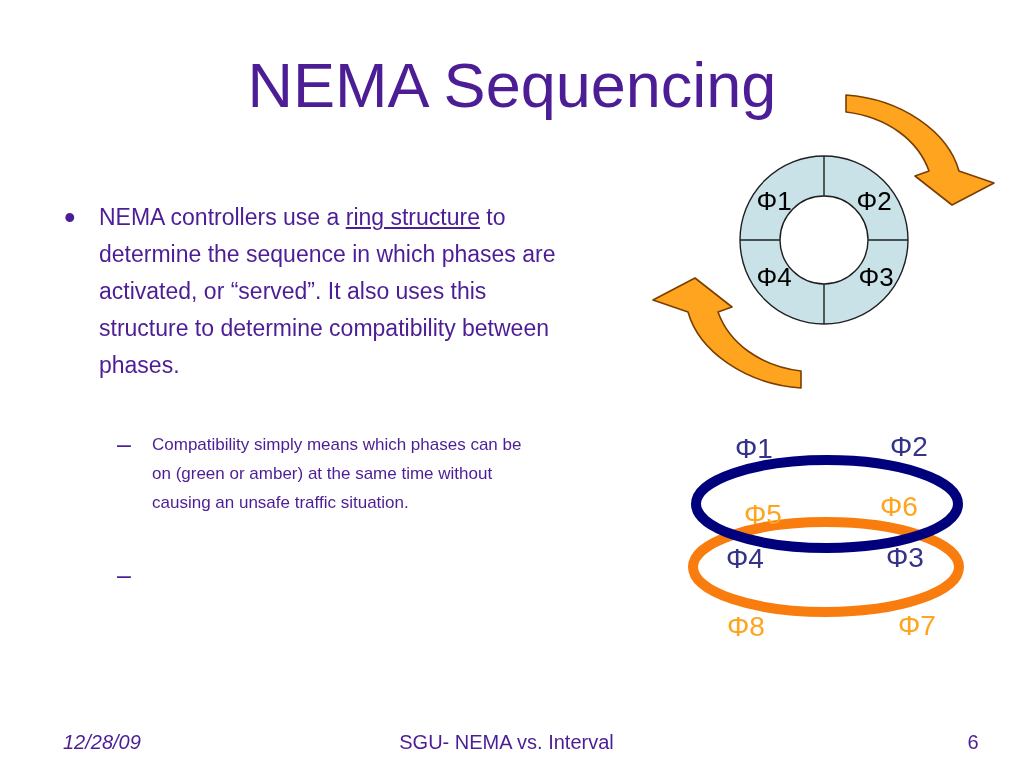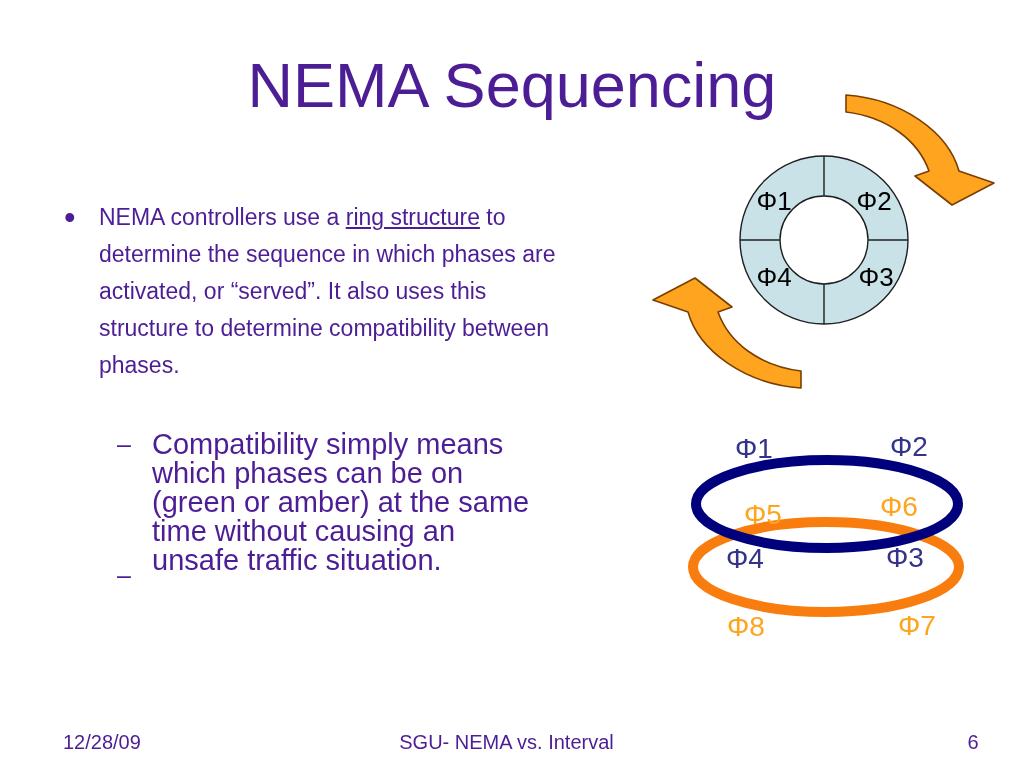--- a/index.html
+++ b/index.html
@@ -9,26 +9,26 @@
   }
   .abs{position:absolute;}
   .title{
     left:0;right:0;top:49px;text-align:center;
     font-size:63px;line-height:72px;white-space:nowrap;
   }
   .bullet-dot{left:64px;top:199px;font-size:33px;line-height:37px;}
   .main-text{left:99px;top:199px;width:480px;font-size:23px;line-height:37px;}
   .main-text .u{text-decoration:underline;}
   .sub-dash{font-size:25px;line-height:29px;}
-  .sub-text{width:385px;font-size:29px;line-height:29px;}
+  .sub-text{width:385px;font-size:17px;line-height:29px;}
   .dash1{left:117px;top:430px;} .text1{left:152px;top:430px;}
   .dash2{left:117px;top:561px;} .text2{left:152px;top:561px;}
   .gfx{left:0;top:0;width:1024px;height:768px;}
   .footer{top:730px;font-size:20px;line-height:24px;}
-  .footer-date{left:63px;}
+  .footer-date{left:63px;font-style:italic;}
   .footer-title{left:0;right:11px;text-align:center;}
   .footer-page{left:950px;width:46px;text-align:center;}
   svg text{font-family:"Liberation Sans", sans-serif;}
 </style>
 </head>
 <body>
 
 <div class="slide">
 
   <div class="abs title">NEMA Sequencing</div>

